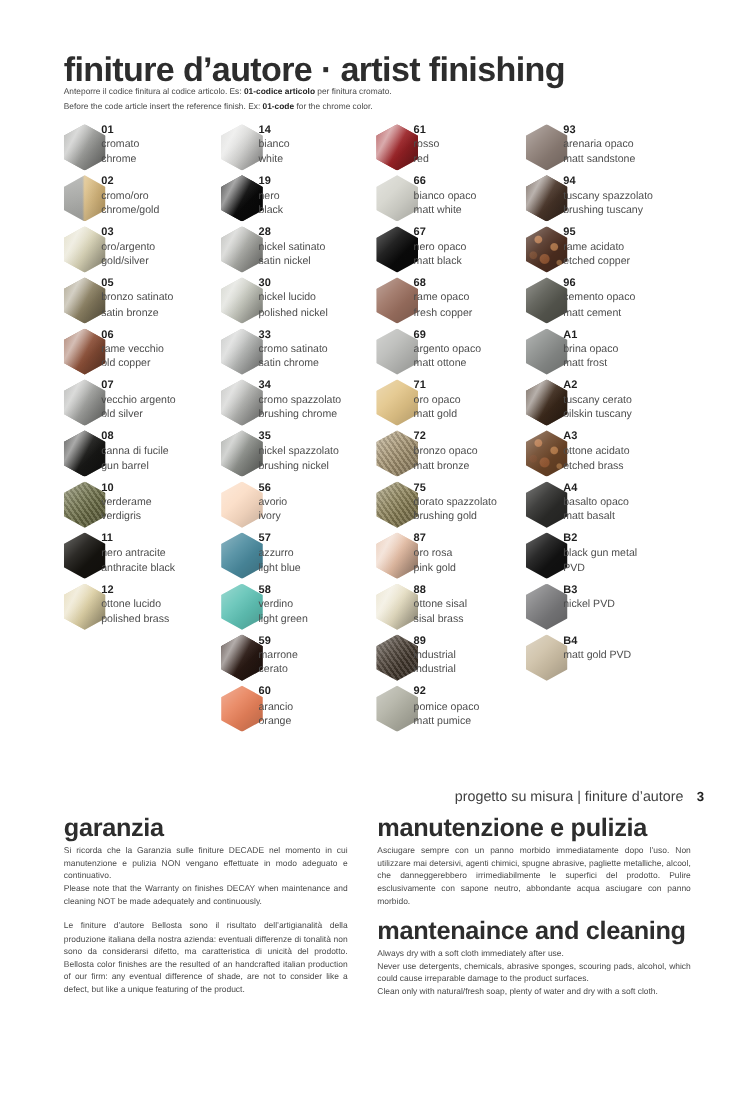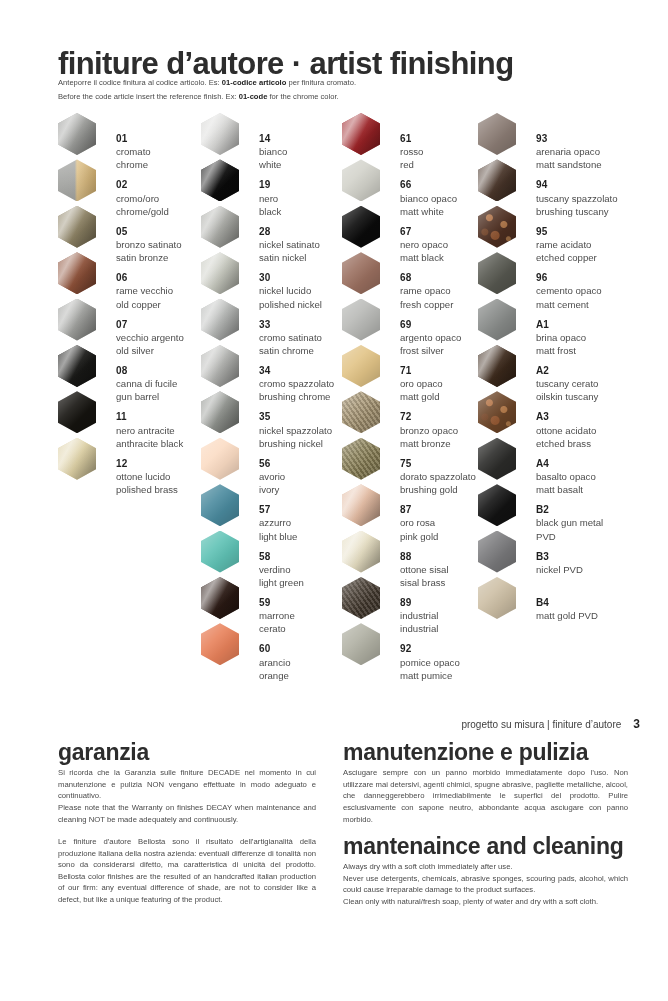--- a/index.html
+++ b/index.html
@@ -53,23 +53,22 @@
   .hex{
     width:38px;height:42px;
     -webkit-clip-path:polygon(50% 0%,100% 25%,100% 75%,50% 100%,0% 75%,0% 25%);
     clip-path:polygon(50% 0%,100% 25%,100% 75%,50% 100%,0% 75%,0% 25%);
   }
   .hex .sheen{
     width:100%;height:100%;
     background:linear-gradient(135deg,rgba(255,255,255,.38) 0%,rgba(255,255,255,.10) 38%,rgba(0,0,0,.06) 62%,rgba(0,0,0,.22) 100%);
   }
   .meta{
-    position:absolute;left:58px;top:0px;
+    position:absolute;left:34px;top:0px;
     line-height:13.2px;
-    margin-top:20px;
   }
   .code{
     font-size:10px;font-weight:bold;color:#1f1f1f;letter-spacing:0.1px;
   }
   .it,.en{
     font-size:9.6px;color:#4d4d4d;white-space:nowrap;
   }
 
   
   .blocks{position:absolute;left:58px;top:740px;width:572px;}
@@ -85,21 +84,21 @@
     font-size:7.7px;line-height:11.6px;color:#4a4a4a;
     text-align:justify;margin:0 0 0 0;
   }
   .p.gap{margin-top:11px;}
 
   
   .footer{
     position:absolute;right:28px;bottom:22px;
     display:flex;align-items:baseline;gap:12px;
   }
-  .foot-txt{font-size:10px;color:#3f3f3f;}
+  .foot-txt{font-size:13px;color:#3f3f3f;}
   .foot-num{font-size:12px;font-weight:bold;color:#1f1f1f;}
 </style>
 </head>
 <body>
 
 <div class="page">
 
   <h1 class="title">finiture d’autore · artist finishing</h1>
 
   <div class="subnote">
@@ -132,20 +131,32 @@
             </div>
           </div>
           <div class="meta">
             <div class="code">02</div>
             <div class="it">cromo/oro</div>
             <div class="en">chrome/gold</div>
           </div>
         </div>
         <div class="swatch">
           <div class="hexwrap">
+            <div class="hex" style="background: linear-gradient(118deg, rgb(216, 211, 182) 0%, rgba(255, 255, 255, 0.55) 26%, rgb(216, 211, 182) 52%, rgba(0, 0, 0, 0.3) 100%), rgb(216, 211, 182);">
+              <div class="sheen"></div>
+            </div>
+          </div>
+          <div class="meta">
+            <div class="code">03</div>
+            <div class="it">oro/argento</div>
+            <div class="en">gold/silver</div>
+          </div>
+        </div>
+        <div class="swatch">
+          <div class="hexwrap">
             <div class="hex" style="background: linear-gradient(118deg, rgb(140, 129, 99) 0%, rgba(255, 255, 255, 0.55) 26%, rgb(140, 129, 99) 52%, rgba(0, 0, 0, 0.3) 100%), rgb(140, 129, 99);">
               <div class="sheen"></div>
             </div>
           </div>
           <div class="meta">
             <div class="code">05</div>
             <div class="it">bronzo satinato</div>
             <div class="en">satin bronze</div>
           </div>
         </div>
@@ -180,20 +191,32 @@
             </div>
           </div>
           <div class="meta">
             <div class="code">08</div>
             <div class="it">canna di fucile</div>
             <div class="en">gun barrel</div>
           </div>
         </div>
         <div class="swatch">
           <div class="hexwrap">
+            <div class="hex" style="background: repeating-linear-gradient(55deg, rgba(0, 0, 0, 0.16) 0px, rgba(0, 0, 0, 0.16) 2px, rgba(255, 255, 255, 0.13) 2px, rgba(255, 255, 255, 0.13) 4px), rgb(110, 112, 72);">
+              <div class="sheen"></div>
+            </div>
+          </div>
+          <div class="meta">
+            <div class="code">10</div>
+            <div class="it">verderame</div>
+            <div class="en">verdigris</div>
+          </div>
+        </div>
+        <div class="swatch">
+          <div class="hexwrap">
             <div class="hex" style="background: rgb(21, 19, 15);">
               <div class="sheen"></div>
             </div>
           </div>
           <div class="meta">
             <div class="code">11</div>
             <div class="it">nero antracite</div>
             <div class="en">anthracite black</div>
           </div>
         </div>
@@ -407,21 +430,21 @@
         </div>
         <div class="swatch">
           <div class="hexwrap">
             <div class="hex" style="background: rgb(185, 186, 183);">
               <div class="sheen"></div>
             </div>
           </div>
           <div class="meta">
             <div class="code">69</div>
             <div class="it">argento opaco</div>
-            <div class="en">frost silver</div>
+            <div class="en">matt ottone</div>
           </div>
         </div>
         <div class="swatch">
           <div class="hexwrap">
             <div class="hex" style="background: rgb(226, 196, 135);">
               <div class="sheen"></div>
             </div>
           </div>
           <div class="meta">
             <div class="code">71</div>

